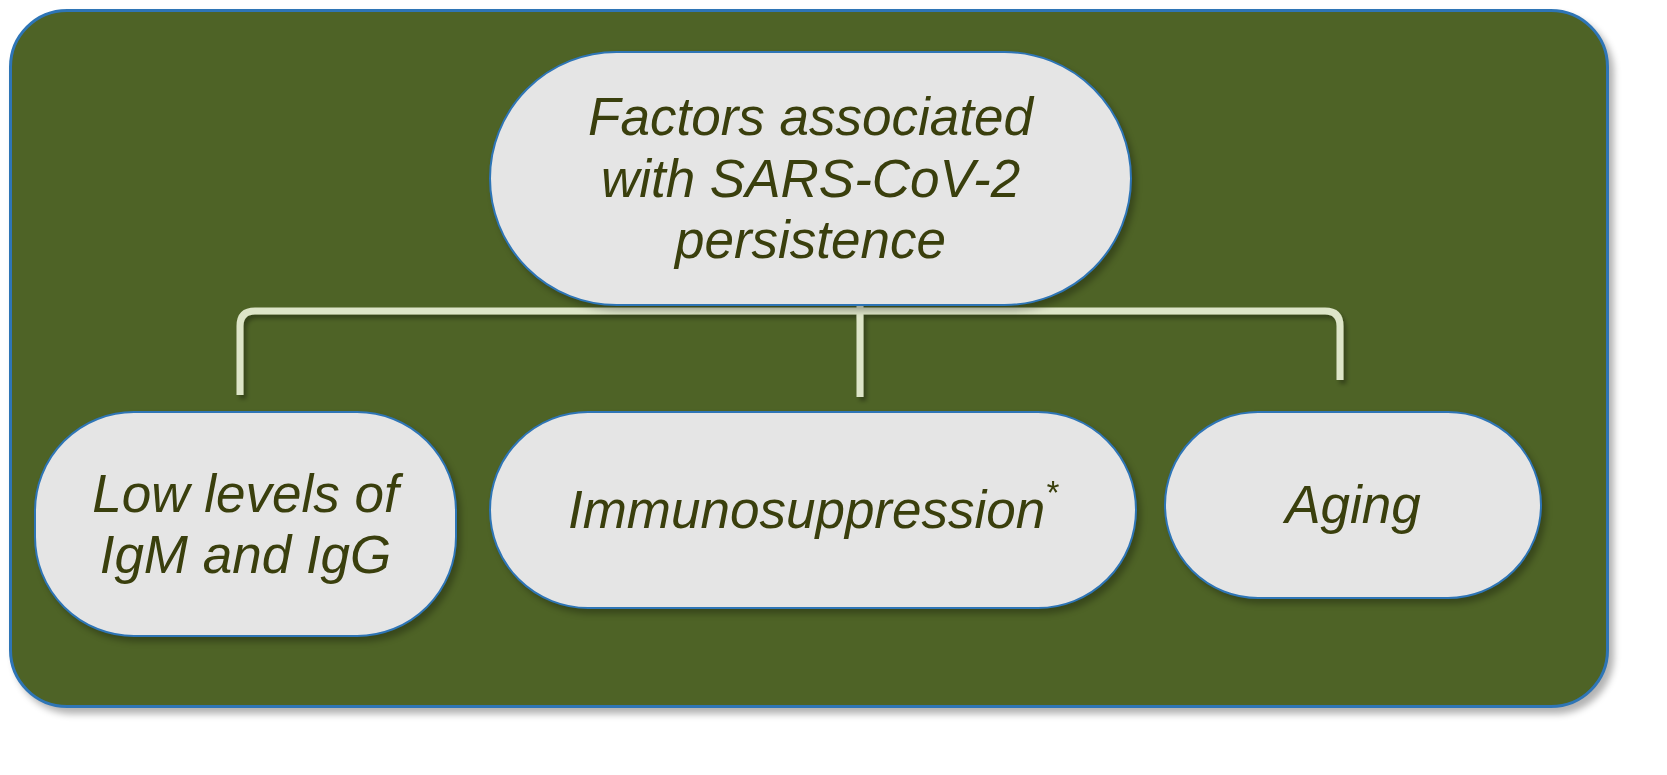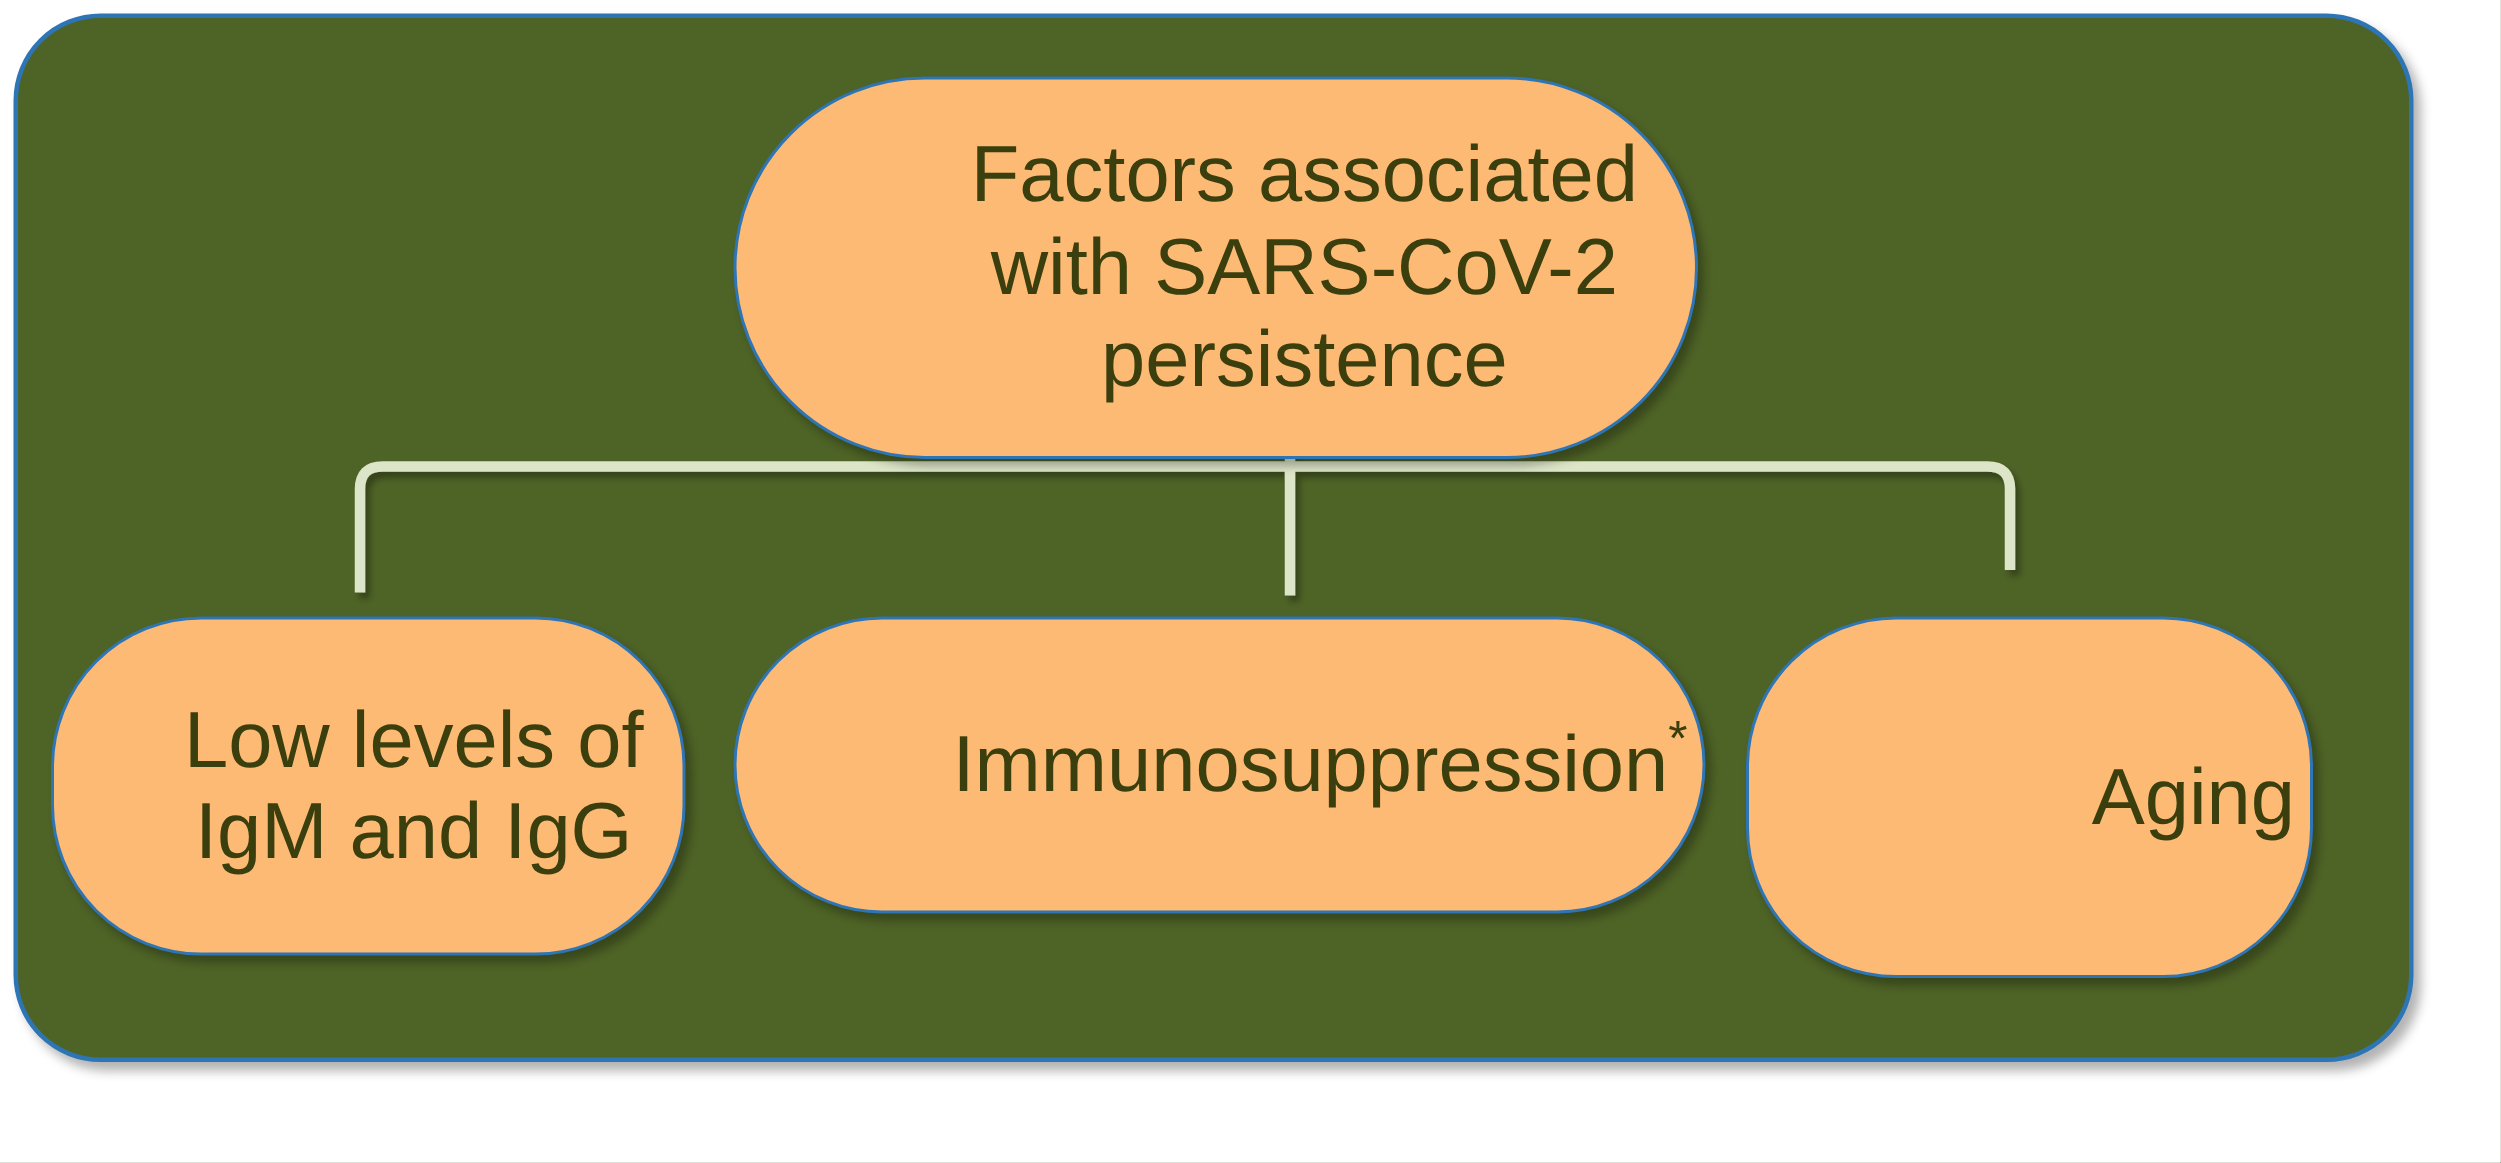--- a/index.html
+++ b/index.html
@@ -39,29 +39,30 @@
     left: 0;
     top: 0;
     width: 1667px;
     height: 775px;
     pointer-events: none;
   }
 
   
   .node {
     position: absolute;
-    background: #fdba74;
+    background: #e5e5e5;
     border: 2px solid #2E75B6;
     box-sizing: border-box;
     display: flex;
     align-items: center;
-    justify-content: flex-end;
+    justify-content: center;
     text-align: center;
     color: #3A3F0D;
     box-shadow: 4px 5px 6px rgba(0,0,0,0.28);
+    font-style: italic;
   }
   .node-label {
     display: block;
     line-height: 1.16;
     padding: 0 10px;
     white-space: pre-line;
   }
 
   #node-root {
     left: 489px;
@@ -89,21 +90,21 @@
     width: 648px;
     height: 198px;
     border-radius: 100px;
     font-size: 53px;
   }
 
   #node-aging {
     left: 1164px;
     top: 411px;
     width: 378px;
-    height: 241px;
+    height: 188px;
     border-radius: 100px;
     font-size: 53px;
   }
 
   .footnote-marker {
     font-size: 0.62em;
     vertical-align: 0.72em;
     line-height: 0;
   }
 </style>

